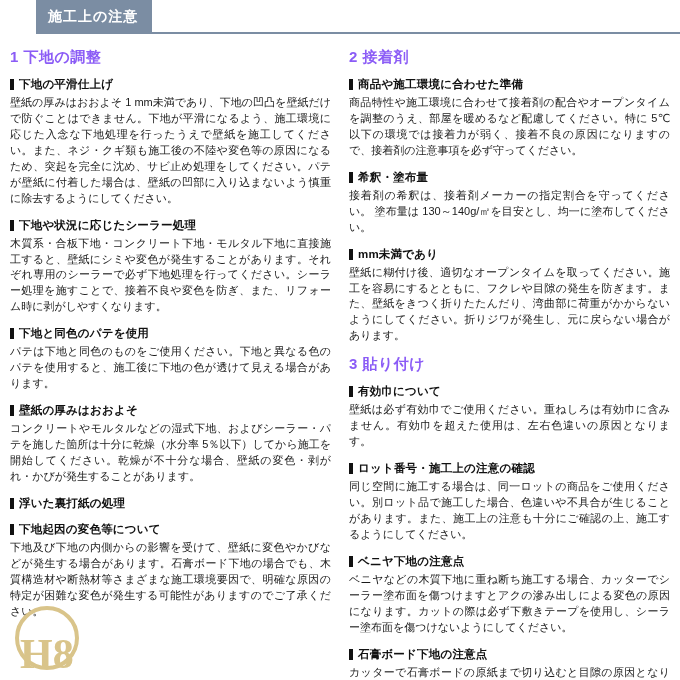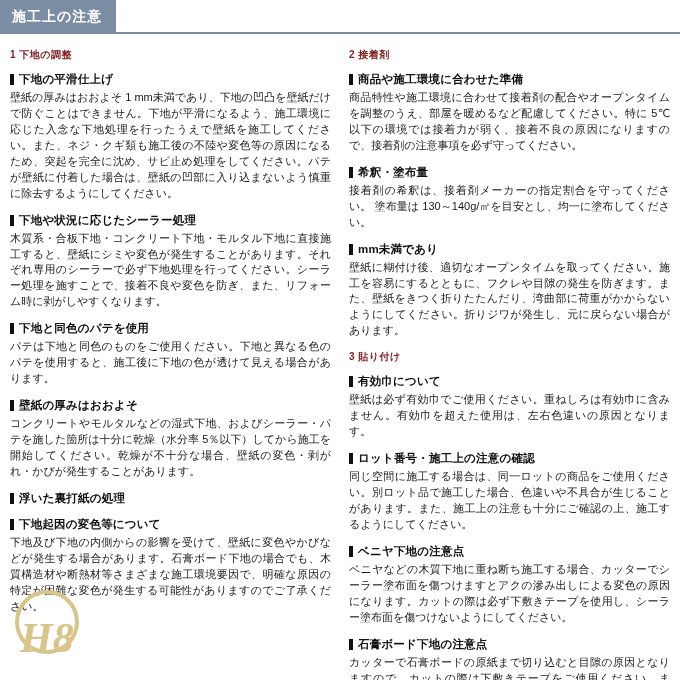--- a/index.html
+++ b/index.html
@@ -19,20 +19,21 @@
     position: relative;
     width: 680px;
     height: 680px;
     box-sizing: border-box;
   }
   
   .header {
     display: flex;
     align-items: stretch;
     height: 34px;
+    padding-left: 36px;
   }
   .header-title-box {
     background: #7b8da3;
     color: #ffffff;
     font-size: 14px;
     font-weight: bold;
     display: flex;
     align-items: center;
     padding: 0 14px 0 12px;
     letter-spacing: 1px;
@@ -42,46 +43,45 @@
   .header-rule {
     flex: 1;
     border-bottom: 2px solid #7b8da3;
     height: 34px;
     box-sizing: border-box;
   }
   
   .watermark {
     position: absolute;
     left: 6px;
-    bottom: 20px;
+    bottom: 4px;
     width: 78px;
     height: 72px;
     pointer-events: none;
-    font-style: italic;
   }
   .watermark svg {
     display: block;
   }
   
   .columns {
     display: flex;
     padding: 14px 10px 0 10px;
     box-sizing: border-box;
     gap: 18px;
   }
   .col {
     width: 322px;
     box-sizing: border-box;
   }
   h2.sec {
-    font-size: 10px;
+    font-size: 15px;
     font-weight: bold;
     margin: 0 0 10px 0;
     letter-spacing: 0.5px;
-    color: #7f1d1d;
+    color: #8b5cf6;
   }
   .block {
     margin-bottom: 11px;
   }
   h3.sub {
     font-size: 11.5px;
     font-weight: bold;
     margin: 0 0 3px 0;
     letter-spacing: 0.2px;
     color: #111;

